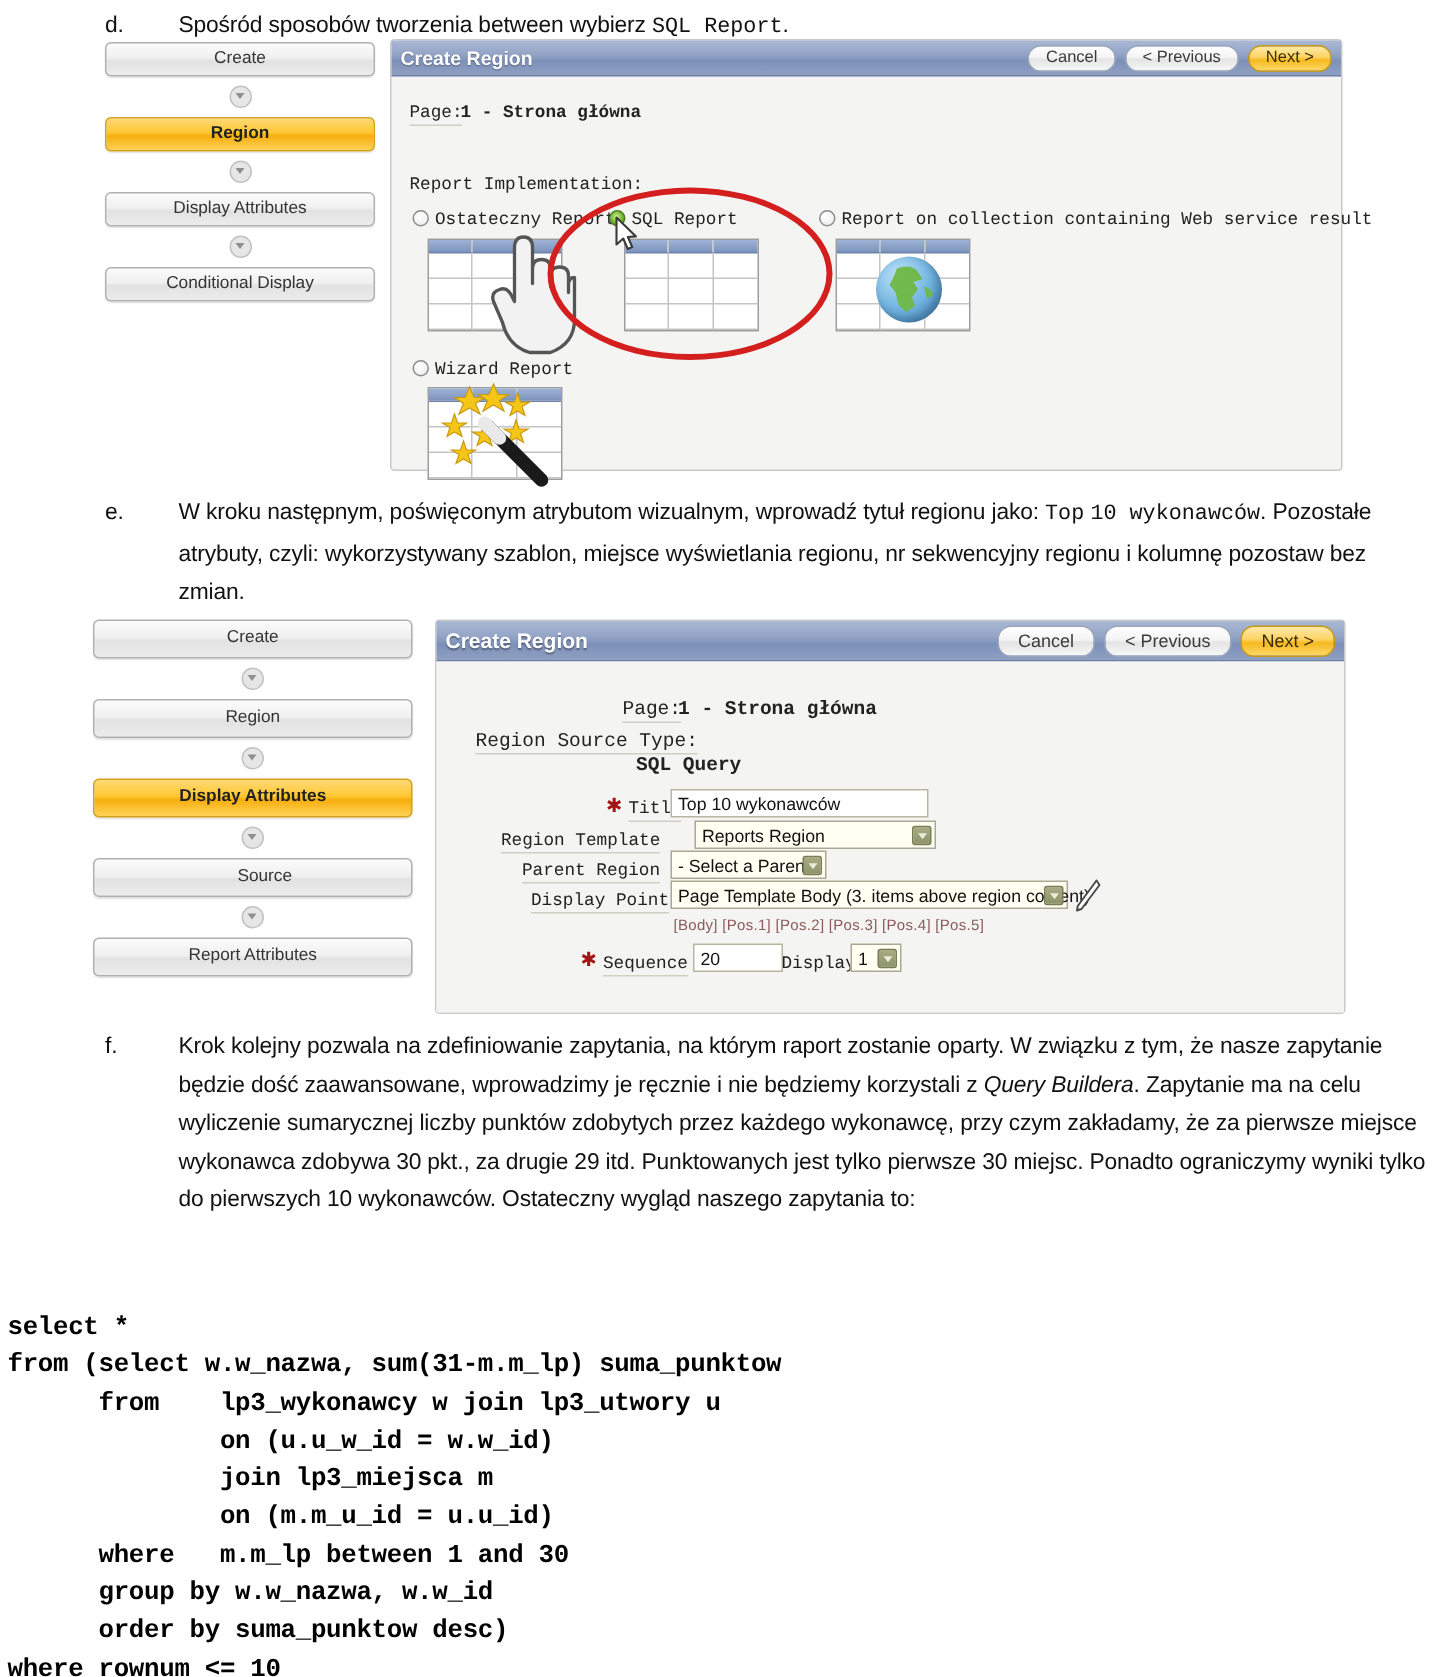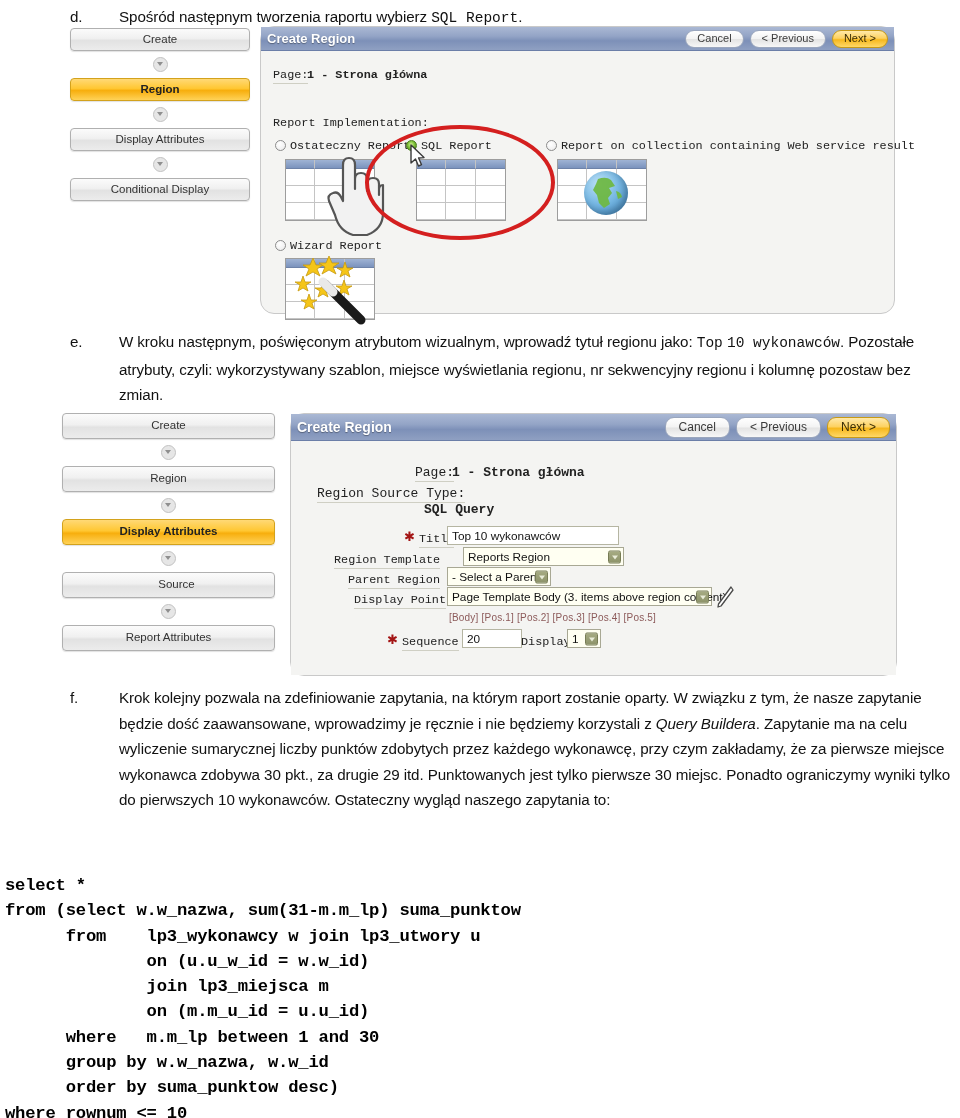--- a/index.html
+++ b/index.html
@@ -96,21 +96,21 @@
     border-right: 3.5px solid transparent;
     border-top: 4px solid #8f8f8f;
   }
 
   
   .apex-panel {
     position: absolute;
     box-sizing: border-box;
     border: 1px solid #c9c9c9;
     background: #f4f4f2;
-    border-radius: 14px;
+    border-radius: 3px;
   }
   .apex-title {
     position: relative;
     box-sizing: border-box;
     width: 100%;
     background: linear-gradient(to bottom, #aab8d4 0%, #93a4c6 40%, #7d90b8 60%, #8fa0c2 100%);
     border-bottom: 1px solid #6b7ea8;
     display: flex;
     align-items: center;
     padding: 0 6px;
@@ -263,21 +263,21 @@
     white-space: pre;
     font-weight: bold;
     letter-spacing: -0.2px;
   }
 </style>
 </head>
 <body>
 
 <div class="para" style="left:70px; top:4px; width:880px;">
   <span class="marker">d.</span>
-  <span class="ptext"><span>Spośród następnym tworzenia raportu wybierz </span><span class="mono">SQL Report</span><span>.</span></span>
+  <span class="ptext"><span>Spośród sposobów tworzenia between wybierz </span><span class="mono">SQL Report</span><span>.</span></span>
 </div>
 
 <div class="shot" style="left:60px; top:26px; width:835px; height:290px;">
   <div class="shot-inner">
 
     <div class="rail" style="left:10px; top:2px; width:180px;">
       <div class="rail-btn" style="height:23px;">
           <span>Create</span>
         </div>
       <div class="rail-arrow" style="margin-top:6px;"></div>

